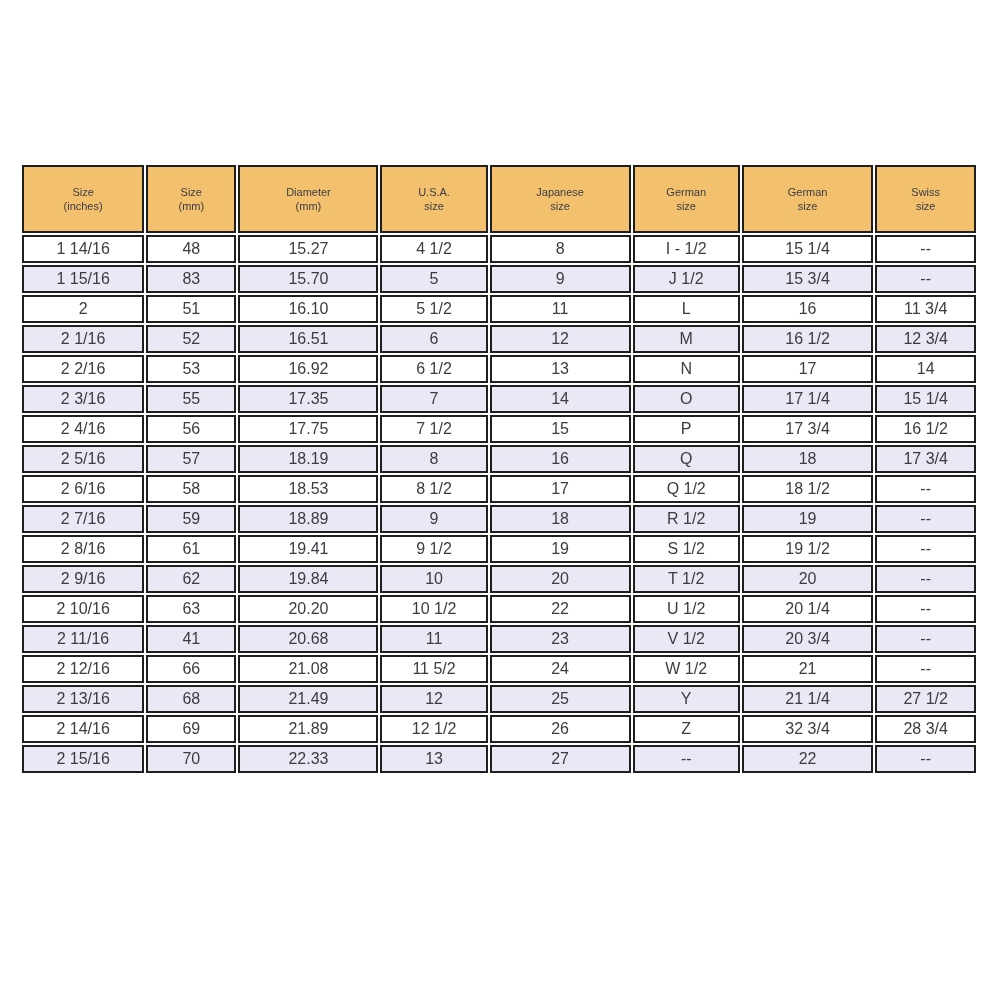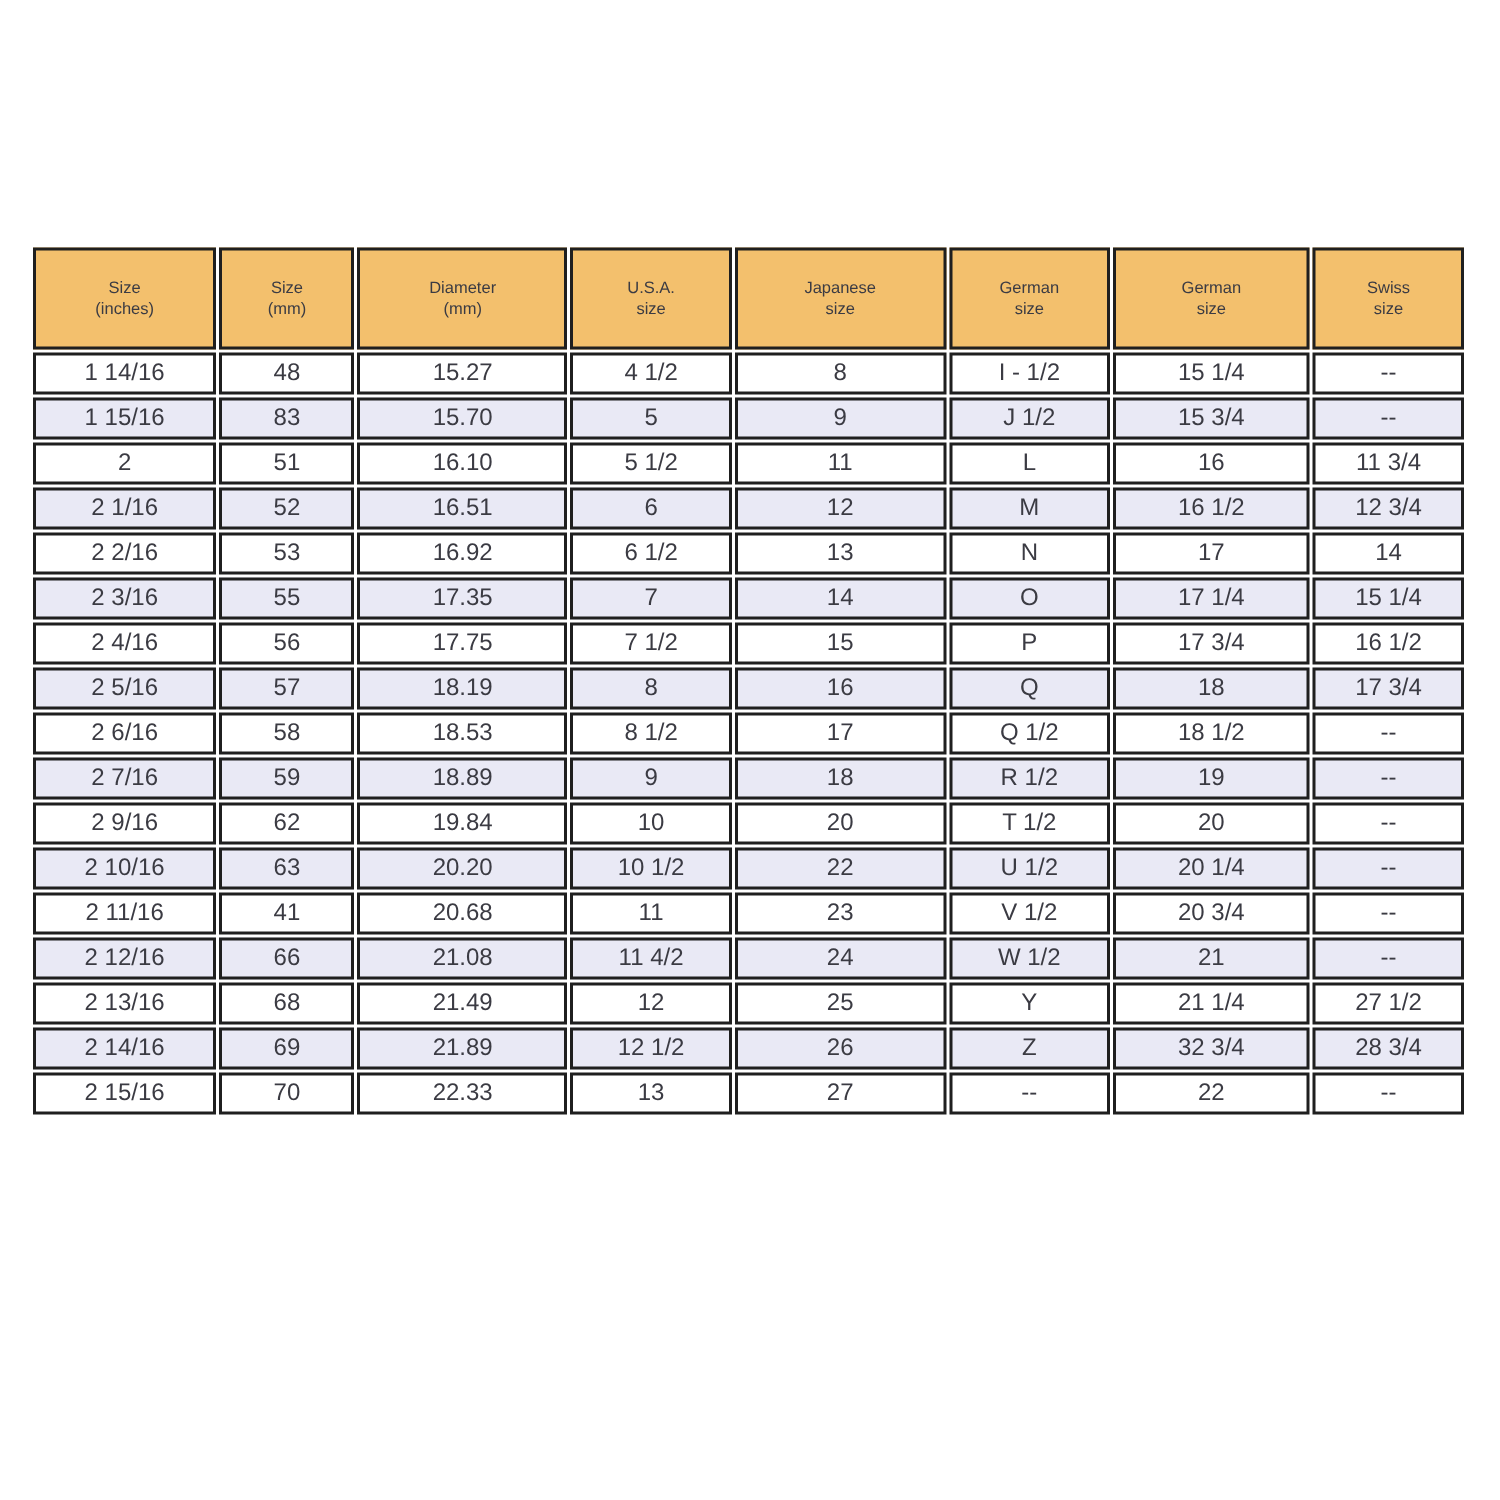--- a/index.html
+++ b/index.html
@@ -208,20 +208,30 @@
           <td>2 7/16</td>
           <td>59</td>
           <td>18.89</td>
           <td>9</td>
           <td>18</td>
           <td>R 1/2</td>
           <td>19</td>
           <td>--</td>
         </tr>
         <tr>
+          <td>2 8/16</td>
+          <td>61</td>
+          <td>19.41</td>
+          <td>9 1/2</td>
+          <td>19</td>
+          <td>S 1/2</td>
+          <td>19 1/2</td>
+          <td>--</td>
+        </tr>
+        <tr>
           <td>2 9/16</td>
           <td>62</td>
           <td>19.84</td>
           <td>10</td>
           <td>20</td>
           <td>T 1/2</td>
           <td>20</td>
           <td>--</td>
         </tr>
         <tr>
@@ -241,21 +251,21 @@
           <td>11</td>
           <td>23</td>
           <td>V 1/2</td>
           <td>20 3/4</td>
           <td>--</td>
         </tr>
         <tr>
           <td>2 12/16</td>
           <td>66</td>
           <td>21.08</td>
-          <td>11 4/2</td>
+          <td>11 5/2</td>
           <td>24</td>
           <td>W 1/2</td>
           <td>21</td>
           <td>--</td>
         </tr>
         <tr>
           <td>2 13/16</td>
           <td>68</td>
           <td>21.49</td>
           <td>12</td>

